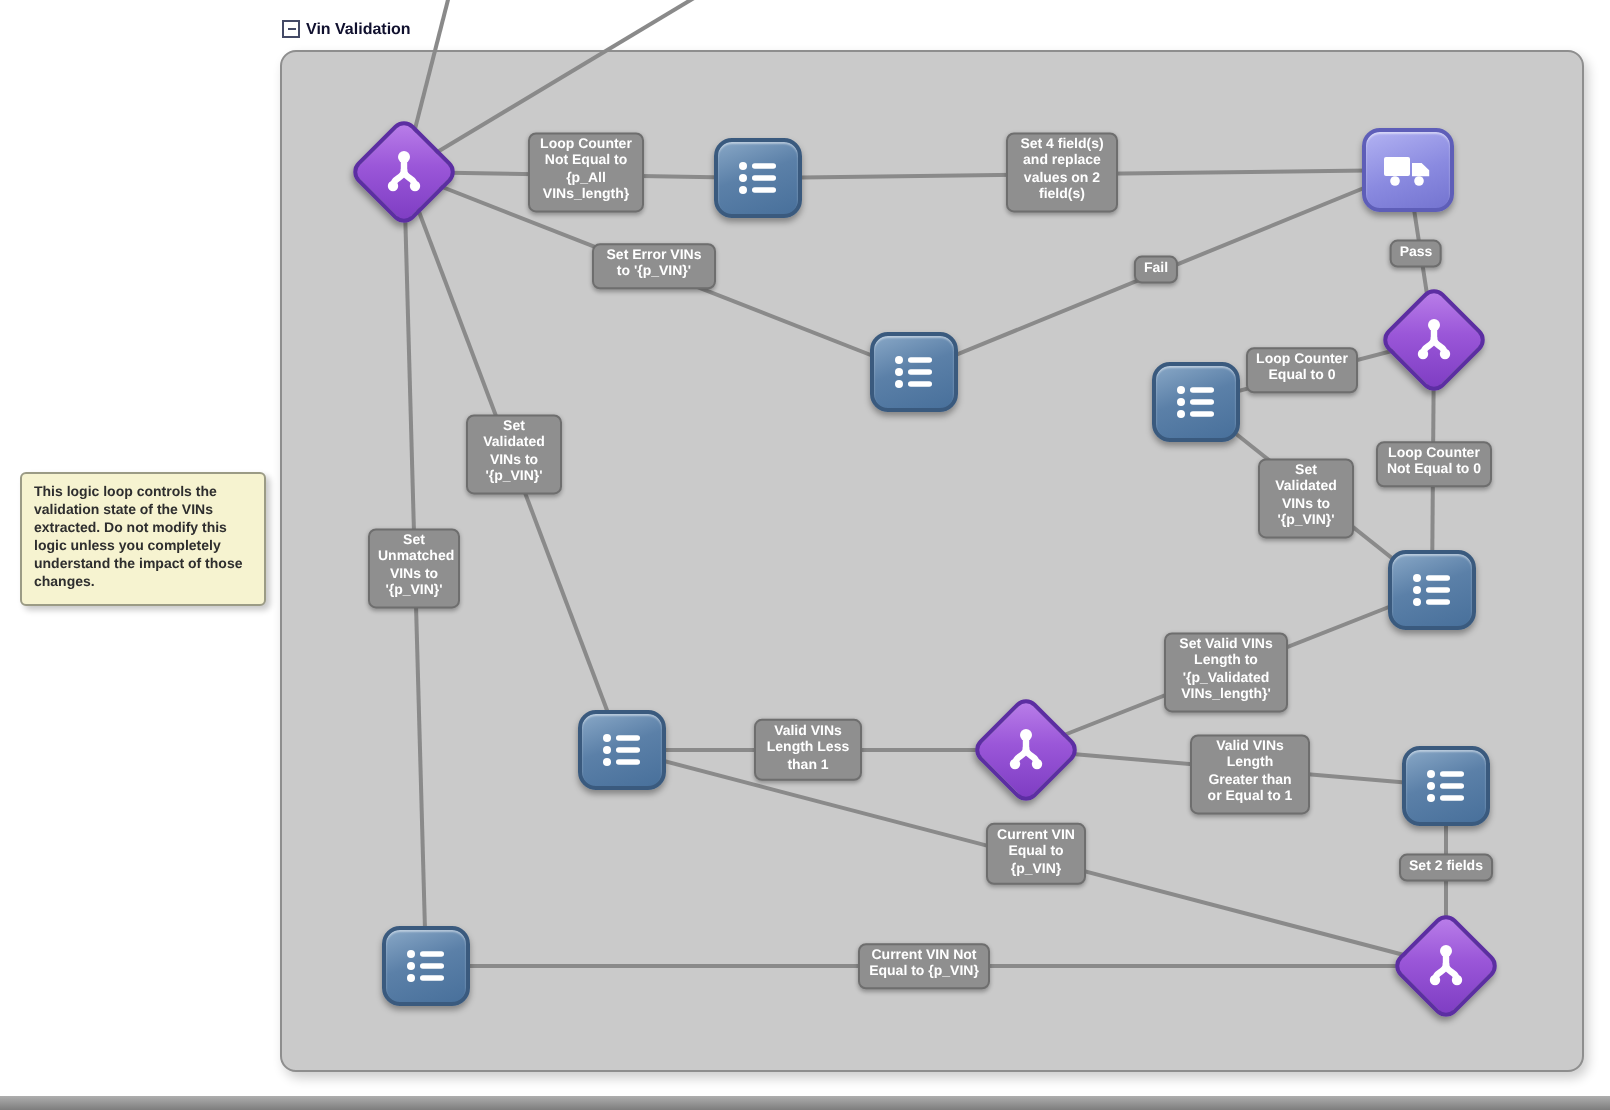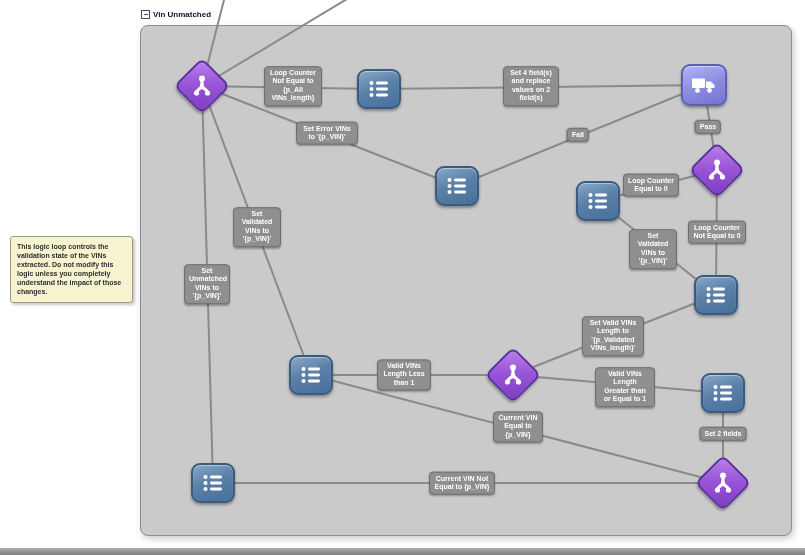--- a/index.html
+++ b/index.html
@@ -72,21 +72,21 @@
       <line x1="723" y1="483" x2="311" y2="375"></line>
       <line x1="311" y1="375" x2="202" y2="86"></line>
       <line x1="213" y1="483" x2="202" y2="86"></line>
       <line x1="202" y1="86" x2="225" y2="-4"></line>
       <line x1="202" y1="86" x2="352" y2="-4"></line>
     </g>
   </svg>
 
   <div class="group-header">
     <span class="collapse-box"></span>
-    <span class="group-title">Vin Unmatched</span>
+    <span class="group-title">Vin Validation</span>
   </div>
 
   <div class="node decision" style="left:202px;top:86px">
     <div class="dshape"></div>
     <svg width="24" height="24" viewBox="0 0 24 24">
       <g stroke="#fff" stroke-width="3.2" stroke-linecap="round" fill="none">
         <path d="M12 5 L12 11"></path>
           <path d="M12 11 C12 15.5 6.5 14.5 6.5 19"></path>
           <path d="M12 11 C12 15.5 17.5 14.5 17.5 19"></path>
       </g>

